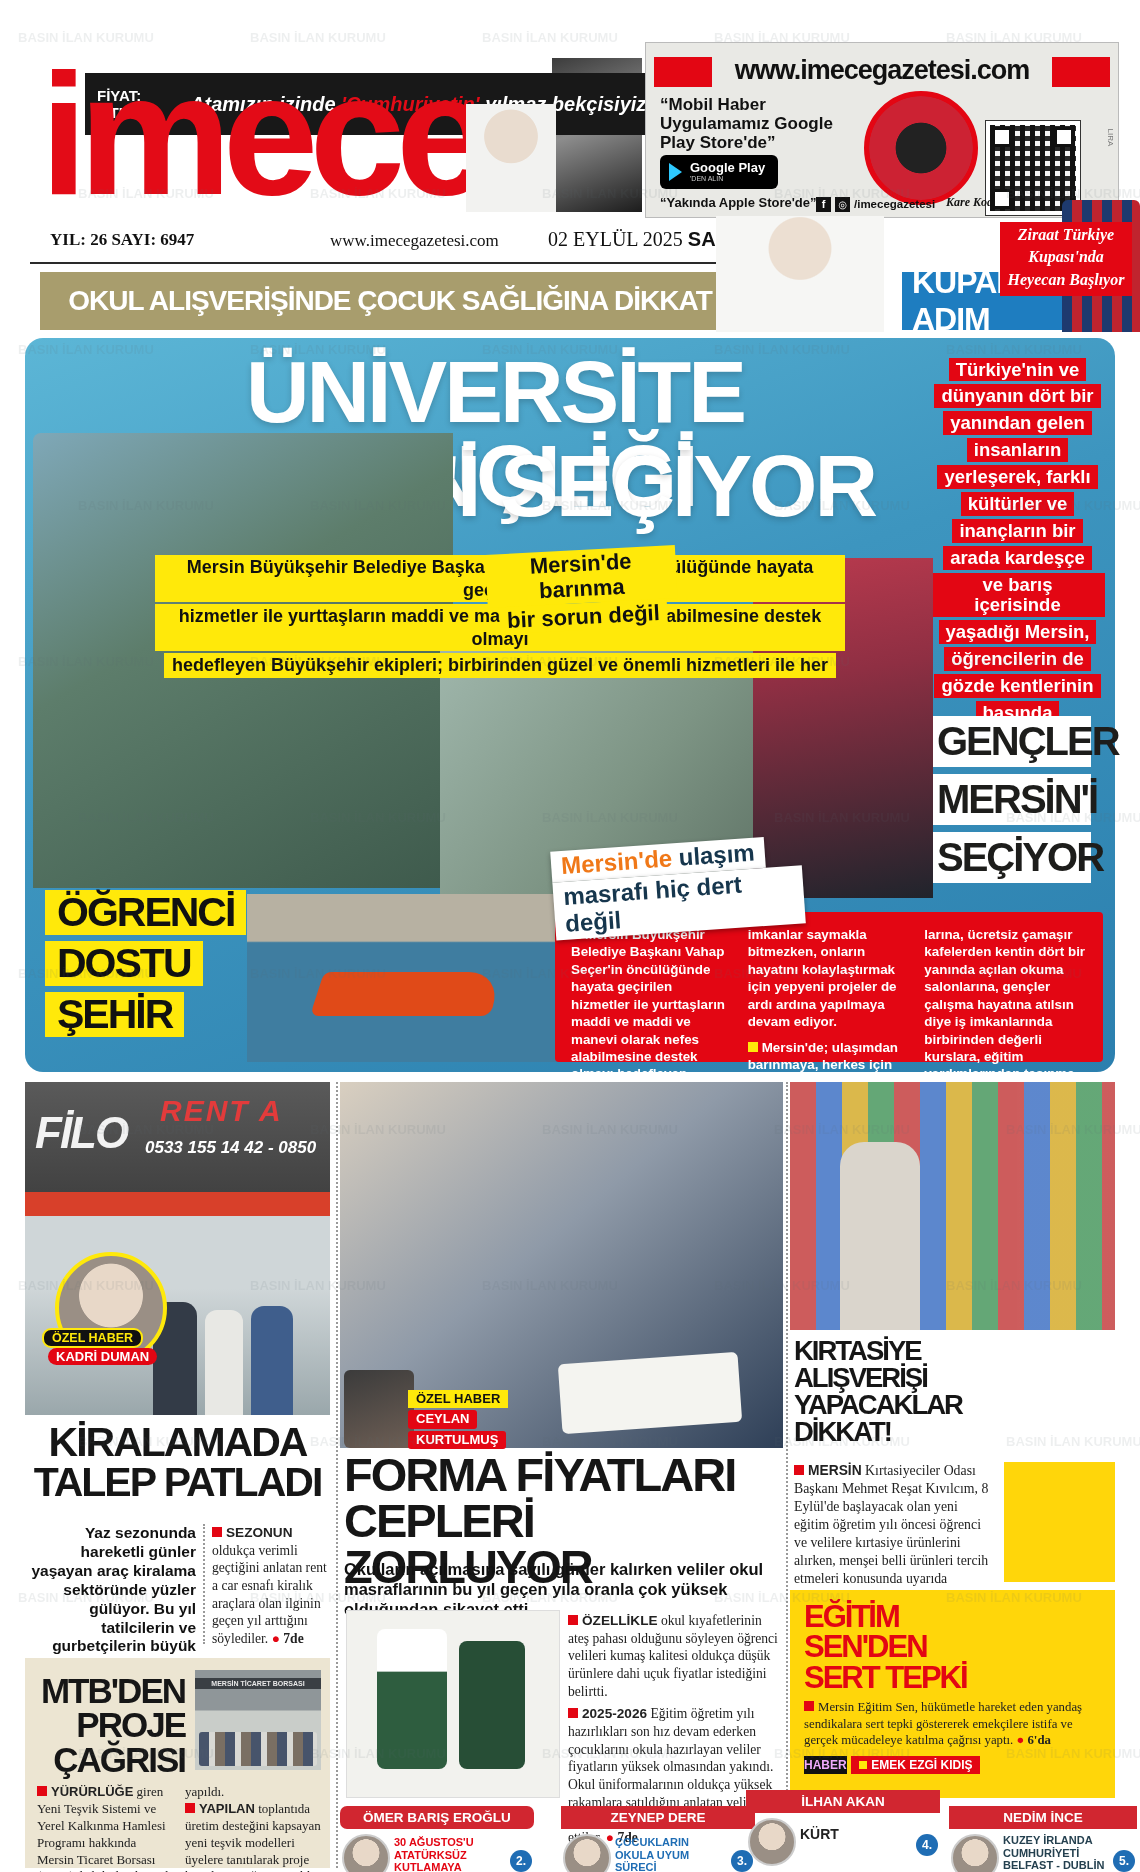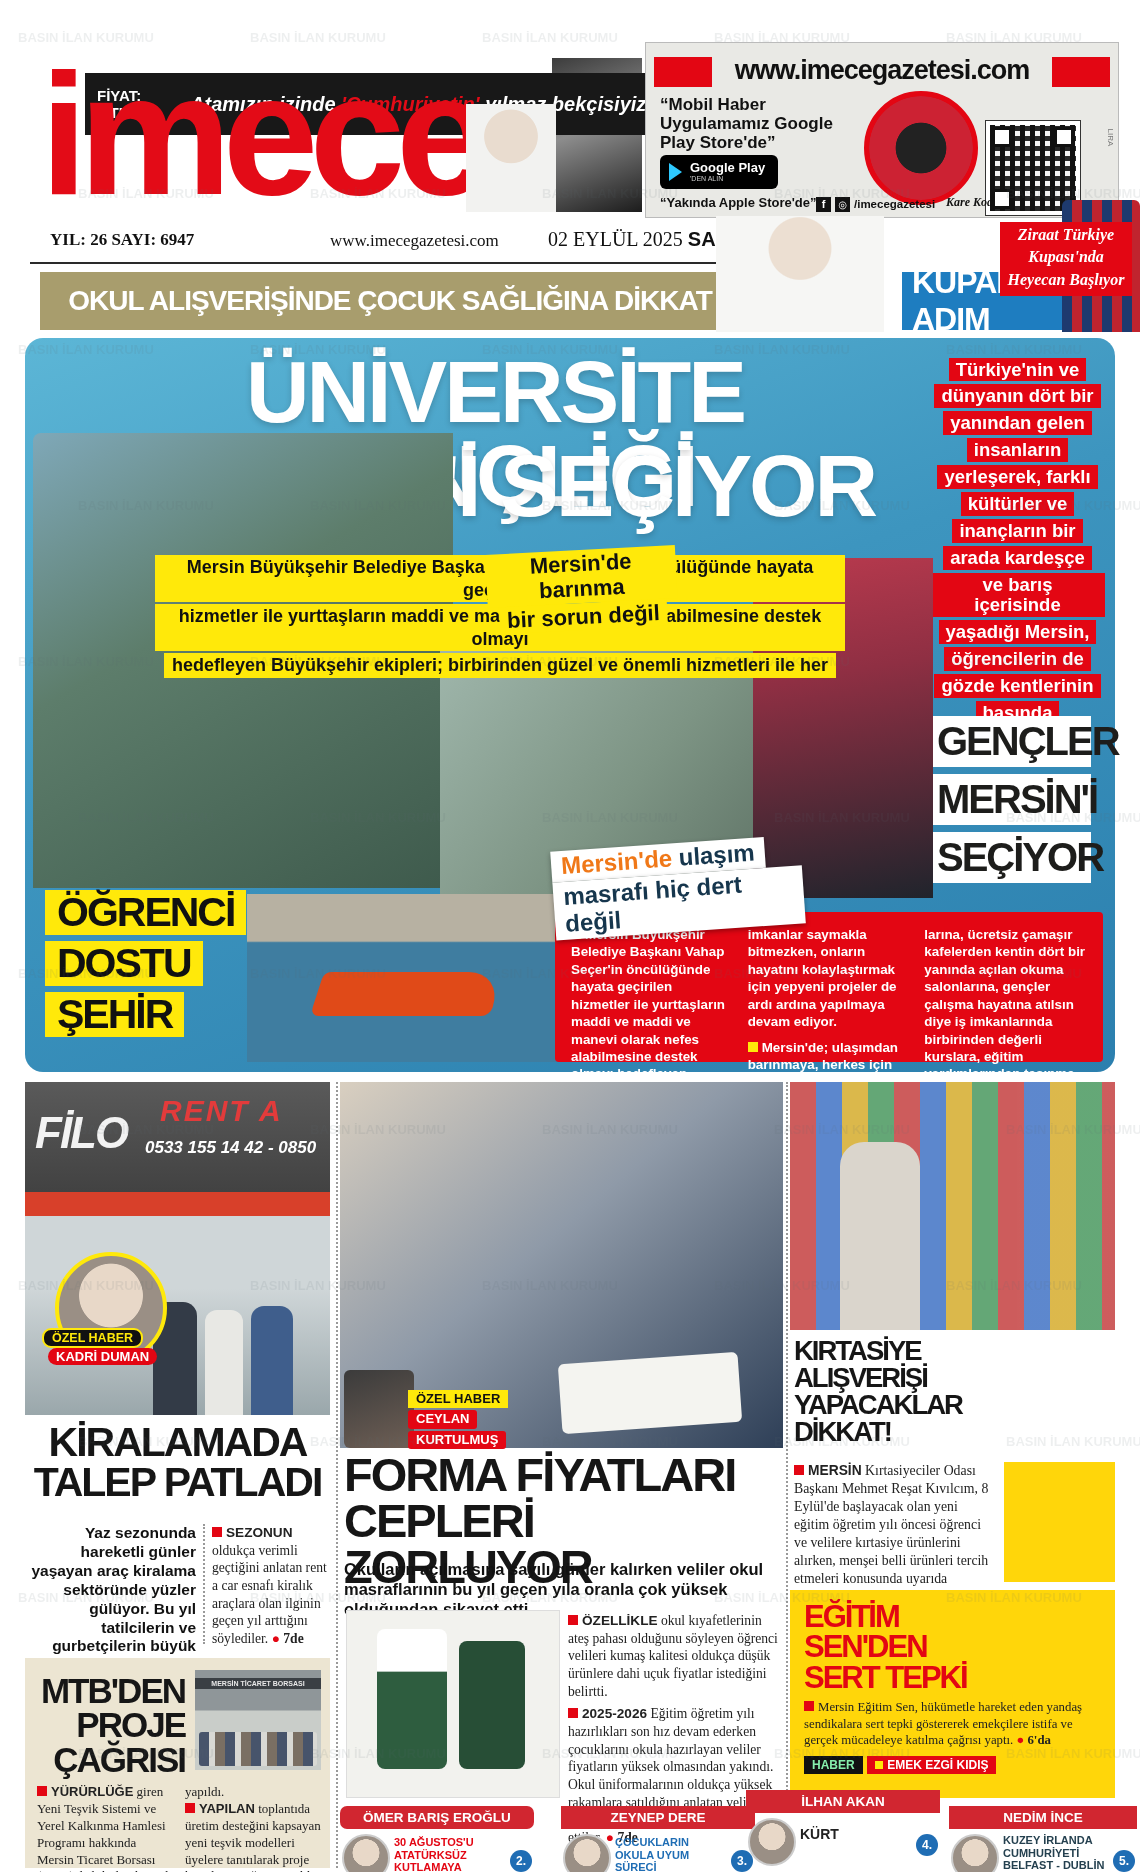--- a/index.html
+++ b/index.html
@@ -295,21 +295,21 @@
     <div class="bh" style="font-size:31px;color:#e30613;">
       <div>EĞİTİM</div>
       <div>SEN'DEN</div>
       <div>SERT TEPKİ</div>
     </div>
     <div class="body" style="margin-top:6px;font-size:12.8px;">
       <span class="sqr"></span><span>Mersin Eğitim Sen, hükümetle hareket eden yandaş sendikalara sert tepki göstererek emekçilere istifa ve gerçek mücadeleye katılma çağrısı yaptı.</span>
       <span class="dot">●</span> <b>6'da</b>
     </div>
     <div style="margin-top:6px;">
-      <span style="background:#111;color:#86efac;font-weight:bold;font-size:12px;padding:2px 8px;">HABER</span>
+      <span style="background:#111;color:#f0abfc;font-weight:bold;font-size:12px;padding:2px 0;">HABER</span>
       <span style="background:#e30613;color:#fff;font-weight:bold;font-size:12px;padding:2px 8px;"><span class="sqy" style="width:8px;height:8px;"></span><span>EMEK EZGİ KIDIŞ</span></span>
     </div>
   </div>
 
   <div class="abs" style="left:340px;top:1806px;width:194px;height:66px;">
     <div class="colbar" style="height:23px;border-radius:7px;">ÖMER BARIŞ EROĞLU</div>
     <div class="avatar abs" style="left:2px;top:28px;width:44px;height:44px;border:2px solid #ccc;"></div>
     <div class="coltitle abs" style="left:54px;top:30px;width:112px;color:#e30613;">30 AĞUSTOS'U ATATÜRKSÜZ KUTLAMAYA KALKMAK!</div>
     <div class="numcirc abs" style="right:2px;bottom:0;">2.</div>
   </div>

